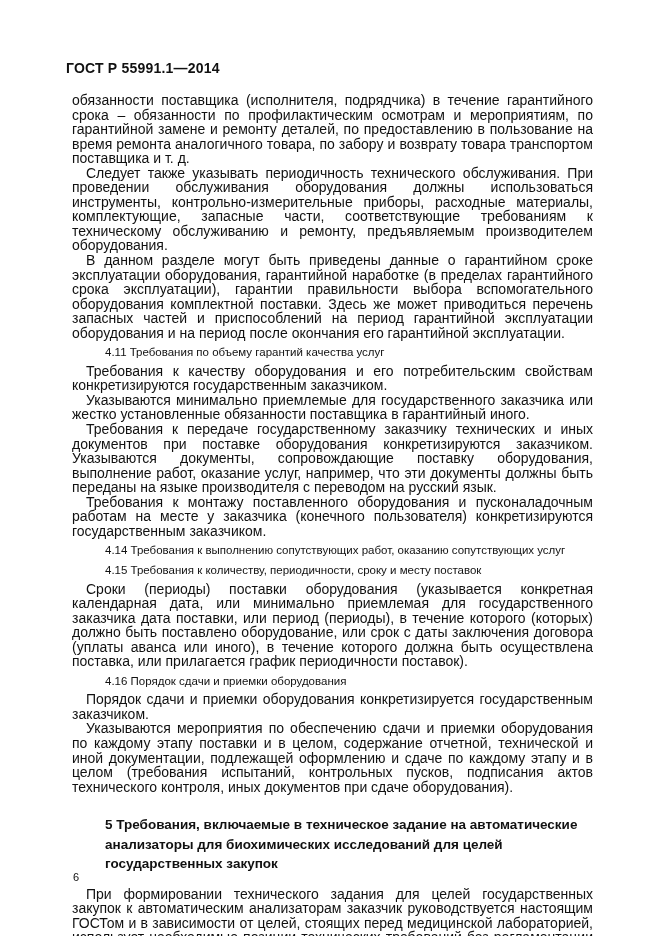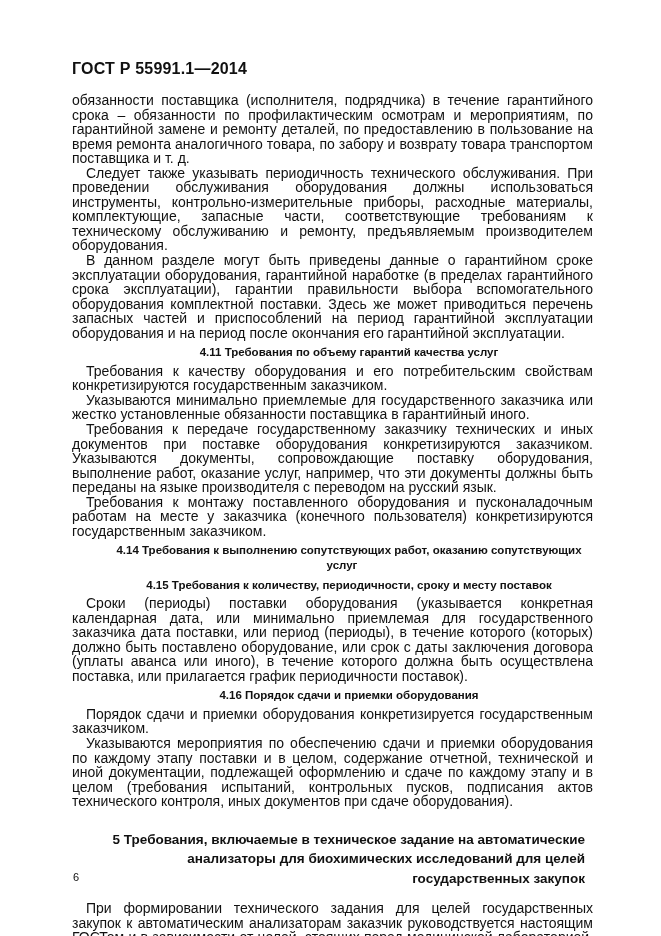--- a/index.html
+++ b/index.html
@@ -9,22 +9,22 @@
     height: 936px;
     background: #ffffff;
     font-family: "Liberation Sans", sans-serif;
     color: #111111;
     overflow: hidden;
     margin: 0 auto;
   }
   .doc-header {
     position: absolute;
     top: 60px;
-    left: 72px;
-    font-size: 16px;
+    left: 66px;
+    font-size: 14px;
     font-weight: bold;
     letter-spacing: 0.2px;
   }
   .content {
     position: absolute;
     top: 93px;
     left: 72px;
     width: 521px;
   }
   .content p {
@@ -33,32 +33,32 @@
     line-height: 14.55px;
     text-align: justify;
     text-indent: 14px;
   }
   .content p.cont {
     text-indent: 0;
   }
   .subheading {
     font-size: 11.5px;
     line-height: 14.55px;
-    font-weight: bold;
+    font-weight: normal;
     margin: 5px 0 4px 19px;
-    text-align: center;
+    text-align: left;
     text-indent: 14px;
   }
   .section-heading {
     font-size: 13.5px;
     line-height: 19.5px;
     font-weight: bold;
     margin: 21px 0 13px 33px;
     width: 480px;
-    text-align: right;
+    text-align: left;
   }
   .page-number {
     position: absolute;
     left: 73px;
     top: 871px;
     font-size: 11px;
   }
 </style>
 </head>
 <body>

